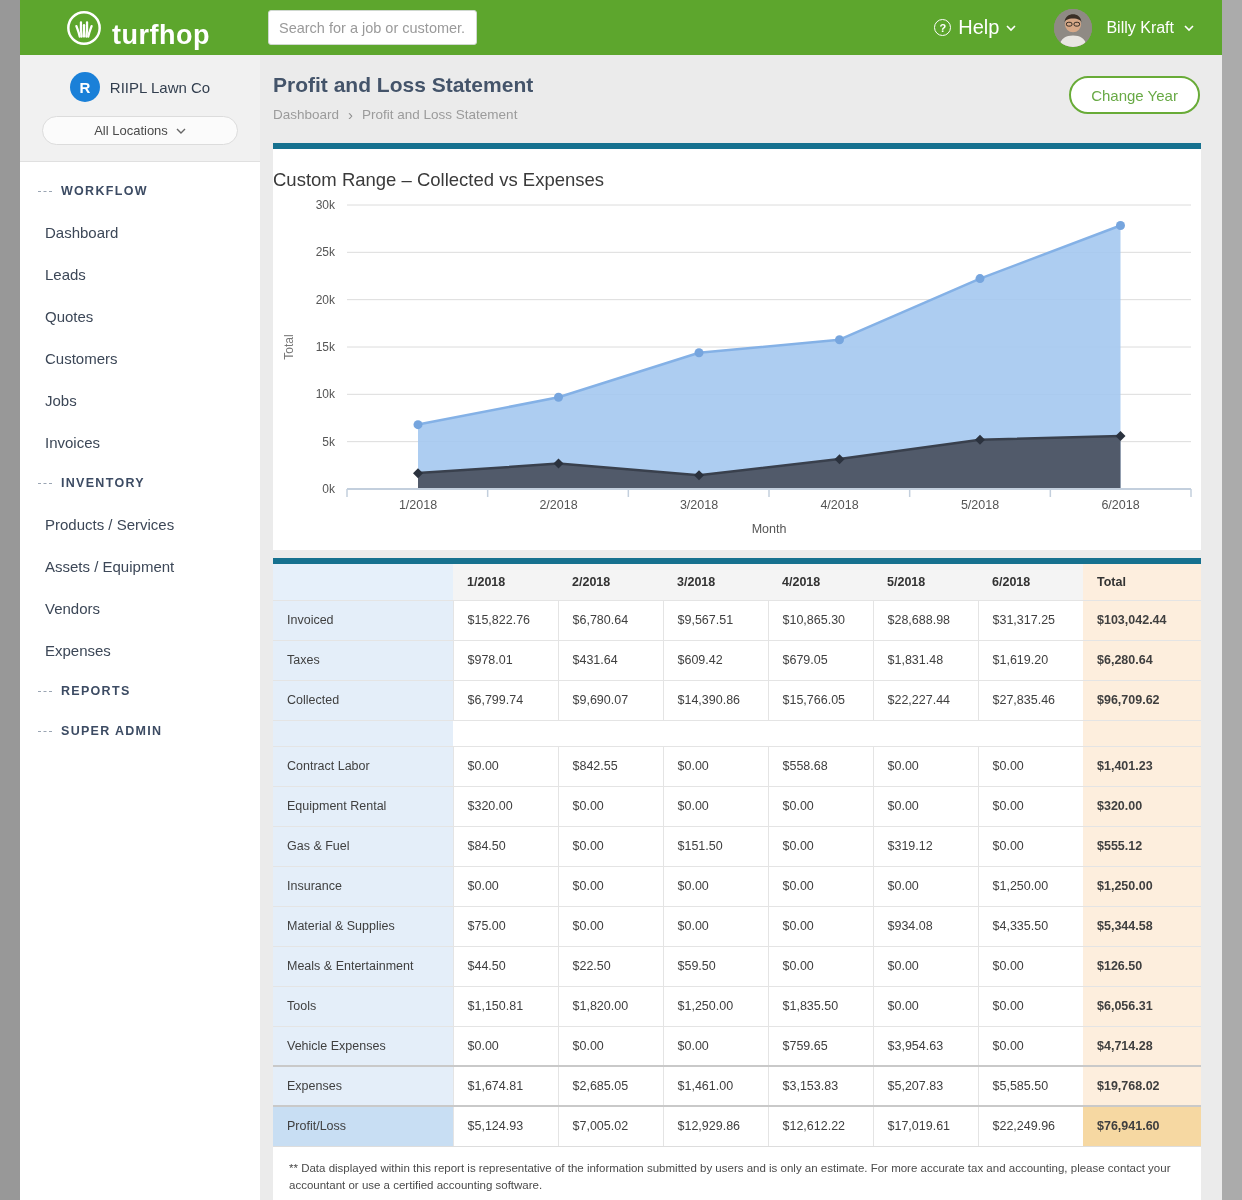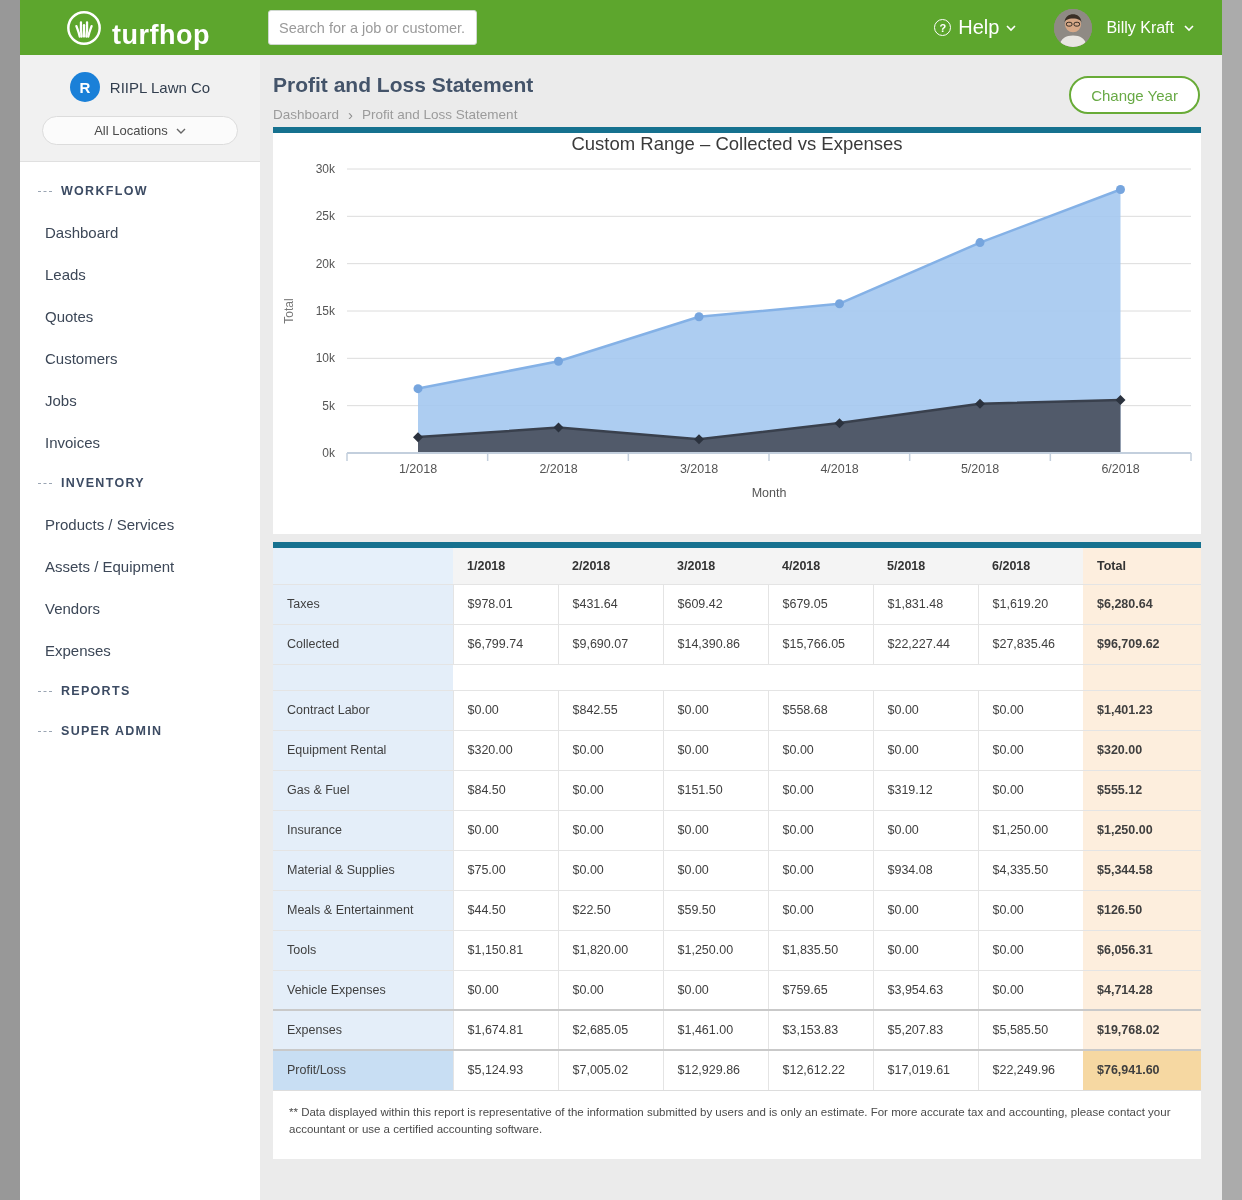--- a/index.html
+++ b/index.html
@@ -43,31 +43,31 @@
               font-size:13px; color:#4a4a4a; cursor:pointer; }
   .nav { padding-top:9px; }
   .nav-section { height:40px; display:flex; align-items:center; padding-left:18px; cursor:pointer; }
   .nav-section .dash { width:14px; border-top:1px dashed #9aa5b3; margin-right:9px; }
   .nav-section span.lbl { font-size:12.5px; font-weight:bold; letter-spacing:1.3px; color:#3c4b63; }
   .nav-item { height:42px; display:flex; align-items:center; padding-left:25px; font-size:15px;
               color:#3c4757; cursor:pointer; }
 
   
   .main { flex:1; padding:0 21px 0 13px; }
-  .page-head { position:relative; padding-top:18px; height:72px; }
+  .page-head { position:relative; padding-top:18px; height:88px; }
   .page-title { font-size:21px; font-weight:bold; color:#44546a; }
   .breadcrumb { margin-top:9px; font-size:13.5px; color:#9b9b9b; display:flex; align-items:center; gap:9px; }
   .crumb-sep { color:#8f8f8f; font-size:15px; }
   .change-year { position:absolute; right:1px; top:21px; width:131px; height:38px; border-radius:19px;
                  border:2px solid #68ab37; background:#fff; color:#68a945; font-size:15px; cursor:pointer;
                  font-family:"Liberation Sans", sans-serif; }
 
   .card { background:#fff; border-top:6px solid #16718f; }
   .chart-card { height:407px; }
-  .chart-title { text-align:center; font-size:18.5px; font-weight:500; color:#3a3a3a; }
+  .chart-title { padding-top:20px; font-size:18.5px; font-weight:500; color:#3a3a3a; }
   .table-card { margin-top:8px; }
 
   
   table.pl { border-collapse:collapse; table-layout:fixed; width:928px; font-size:12.5px; }
   table.pl col.c-lbl { width:180px; } table.pl col.c-m { width:105px; } table.pl col.c-tot { width:118px; }
   table.pl th { height:36px; text-align:left; padding-left:14px; font-weight:bold; color:#333;
                 background:#f4f4f4; }
   table.pl th.h-lbl { background:#e6f0fa; }
   table.pl th.h-tot { background:#fdeede; }
   table.pl td { height:40px; padding-left:14px; color:#3f3f3f; border-top:1px solid #e4e4e4; }
@@ -256,20 +256,30 @@
                 <th>2/2018</th>
                 <th>3/2018</th>
                 <th>4/2018</th>
                 <th>5/2018</th>
                 <th>6/2018</th>
                 <th class="h-tot">Total</th>
               </tr>
             </thead>
           <tbody id="pl-body">
               <tr class="">
+                <td class="lbl">Invoiced</td>
+                <td class="val">$15,822.76</td>
+                <td class="val">$6,780.64</td>
+                <td class="val">$9,567.51</td>
+                <td class="val">$10,865.30</td>
+                <td class="val">$28,688.98</td>
+                <td class="val">$31,317.25</td>
+                <td class="tot">$103,042.44</td>
+              </tr>
+              <tr class="">
                 <td class="lbl">Taxes</td>
                 <td class="val">$978.01</td>
                 <td class="val">$431.64</td>
                 <td class="val">$609.42</td>
                 <td class="val">$679.05</td>
                 <td class="val">$1,831.48</td>
                 <td class="val">$1,619.20</td>
                 <td class="tot">$6,280.64</td>
               </tr>
               <tr class="">

